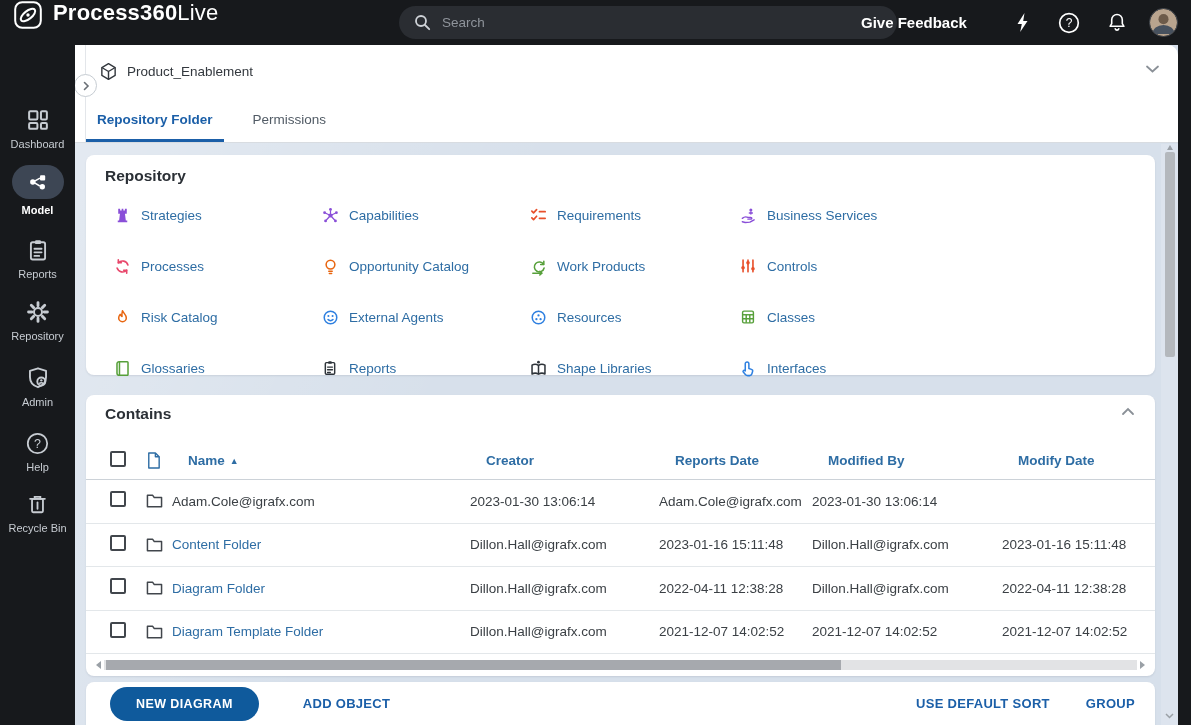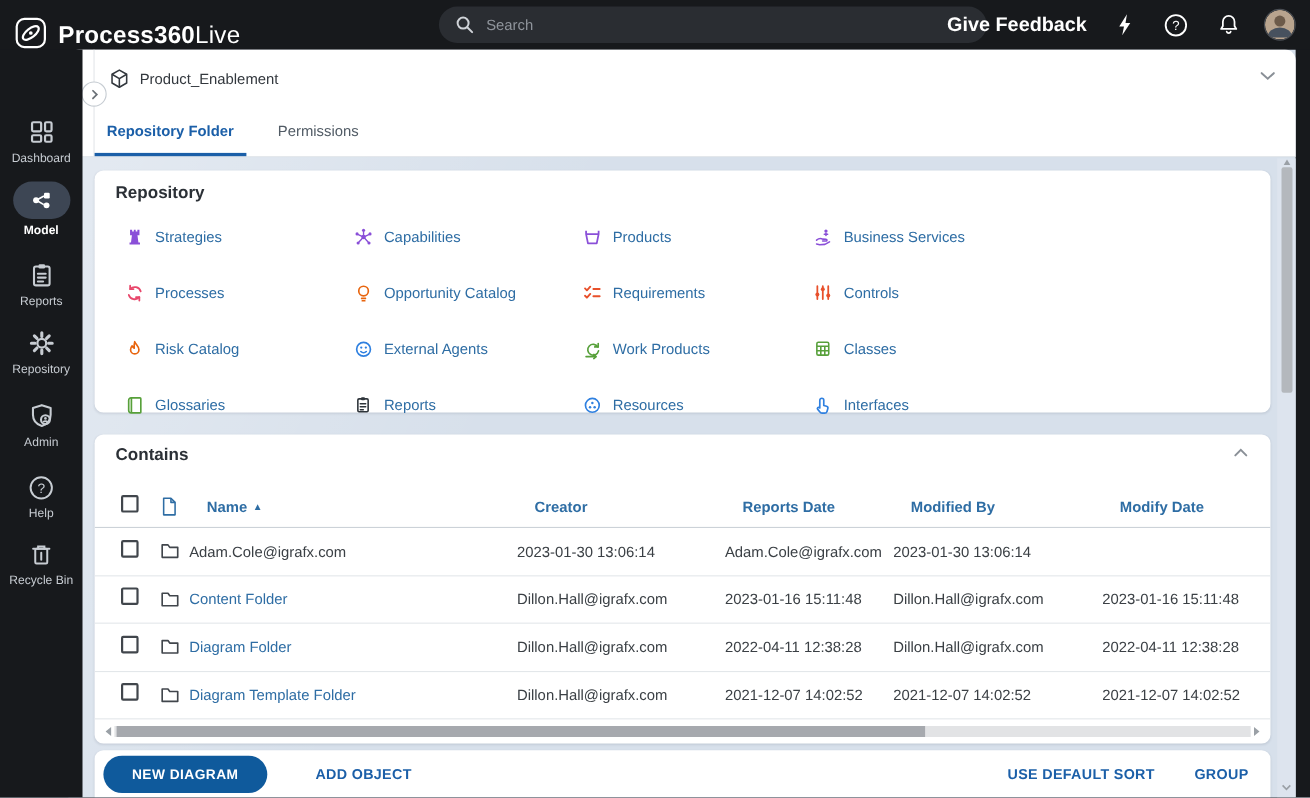--- a/index.html
+++ b/index.html
@@ -5,30 +5,30 @@
   * { box-sizing: border-box; margin: 0; padding: 0; }
   html,body { width:1191px; height:725px; }
   body {
     position:relative; font-family:"Liberation Sans","DejaVu Sans",sans-serif;
     background:#17191c; overflow:hidden;
   }
   svg { display:block; }
 
   
   .topbar { position:absolute; left:0; top:0; width:1191px; height:45px; background:#17191c; }
-  .logo { position:absolute; left:13px; top:0; height:45px; display:flex; align-items:flex-end; gap:10px; }
+  .logo { position:absolute; left:13px; top:0; height:45px; display:flex; align-items:flex-start; gap:10px; }
   .logo-text { font-size:22px; color:#fff; font-weight:700; letter-spacing:.2px; }
   .logo-text .light { font-weight:300; }
   .searchbar { position:absolute; left:399px; top:6px; width:498px; height:33px; border-radius:17px;
     background:#2a2d32; display:flex; align-items:center; padding:0 14px; gap:10px; }
   .searchbar input { background:transparent; border:0; outline:0; color:#e8eaed; font-size:13.5px; width:100%;
     font-family:"Liberation Sans",sans-serif; }
   .searchbar input::placeholder { color:#8f949b; }
   .top-item { position:absolute; top:0; height:45px; display:flex; align-items:center; justify-content:center; cursor:pointer; }
-  .give-feedback { left:861px; color:#fff; font-weight:700; font-size:18px;text-align:right; }
+  .give-feedback { left:861px; color:#fff; font-weight:700; font-size:15px;text-align:right; }
   .tb-bolt { left:1008px; width:30px; }
   .tb-help { left:1054px; width:30px; }
   .tb-bell { left:1102px; width:30px; }
   .tb-avatar { left:1147px; width:32px; }
   .avatar-ring { width:29px; height:29px; border-radius:50%; overflow:hidden; border:1px solid #4a4e54; }
 
   
   .sidebar { position:absolute; left:0; top:45px; width:75px; height:680px; background:#17191c; z-index:3; }
   .side-item { position:absolute; left:0; width:75px; text-align:center; color:#c7ccd2; cursor:pointer; }
   .side-item .ic { display:flex; justify-content:center; }
@@ -80,21 +80,21 @@
 
   .hscroll { position:absolute; left:10px; right:10px; top:265px; height:10px; display:flex; align-items:center; }
   .hs-arrow { width:0; height:0; border-style:solid; }
   .hs-left { border-width:4px 5px 4px 0; border-color:transparent #9aa0a6 transparent transparent; margin-right:3px; }
   .hs-right { border-width:4px 0 4px 5px; border-color:transparent transparent transparent #9aa0a6; margin-left:3px; }
   .hs-track { flex:1; height:10px; background:#e2e3e5; position:relative; }
   .hs-thumb { position:absolute; left:2px; top:0; width:735px; height:10px; background:#a6a9ae; cursor:pointer; }
 
   
   .footer-bar { left:24px; top:637px; width:1069px; height:43px; border-radius:8px 8px 0 0;
-    display:flex; align-items:center; padding:0 20px 0 8px; }
+    display:flex; align-items:center; padding:0 20px 0 24px; }
   .btn-primary { height:34px; padding:0 26px; border-radius:17px; background:#0f5a9c; color:#fff;
     font-weight:700; font-size:12.5px; letter-spacing:.4px; border:none; cursor:pointer;
     font-family:"Liberation Sans",sans-serif; }
   .txt-btn { color:#1b5fa8; font-weight:700; font-size:13px; letter-spacing:.3px; cursor:pointer; }
   .add-object { margin-left:44px; }
   .footer-spacer { flex:1; }
   .group-btn { margin-left:36px; }
 
   
   .vscroll { position:absolute; right:0; top:99px; width:17px; bottom:0; background:#dde4ee; z-index:1; }
@@ -374,29 +374,20 @@
               <rect x="8" y="2.4" width="4" height="3" rx="1" fill="currentColor" stroke="none"></rect>
               <path d="M7.3 9h5.4M7.3 12h5.4M7.3 15h3"></path>
             </svg>
           </span>
           <span>Reports</span>
         </a>
       </div>
 
       <div class="repo-col">
         <a class="repo-link">
-          <span class="ric" style="color: rgb(138, 79, 216);">
-            <svg width="19" height="19" viewBox="0 0 20 20" fill="none" stroke="currentColor" stroke-width="1.7" stroke-linejoin="round">
-              <path d="M4 4v3.2L5.8 16h8.4L16 7.2V4"></path>
-                <path d="M4 7.2h12"></path>
-            </svg>
-          </span>
-          <span>Products</span>
-        </a>
-        <a class="repo-link">
           <span class="ric" style="color: rgb(232, 80, 43);">
             <svg width="19" height="19" viewBox="0 0 20 20" fill="none" stroke="currentColor" stroke-width="1.8" stroke-linecap="round" stroke-linejoin="round">
               <path d="M3 5.5l1.8 1.8L8 3.8"></path>
                 <path d="M11 6h6"></path>
               <path d="M3 12.5l1.8 1.8L8 10.8"></path>
                 <path d="M11 13h6"></path>
             </svg>
           </span>
           <span>Requirements</span>
         </a>

